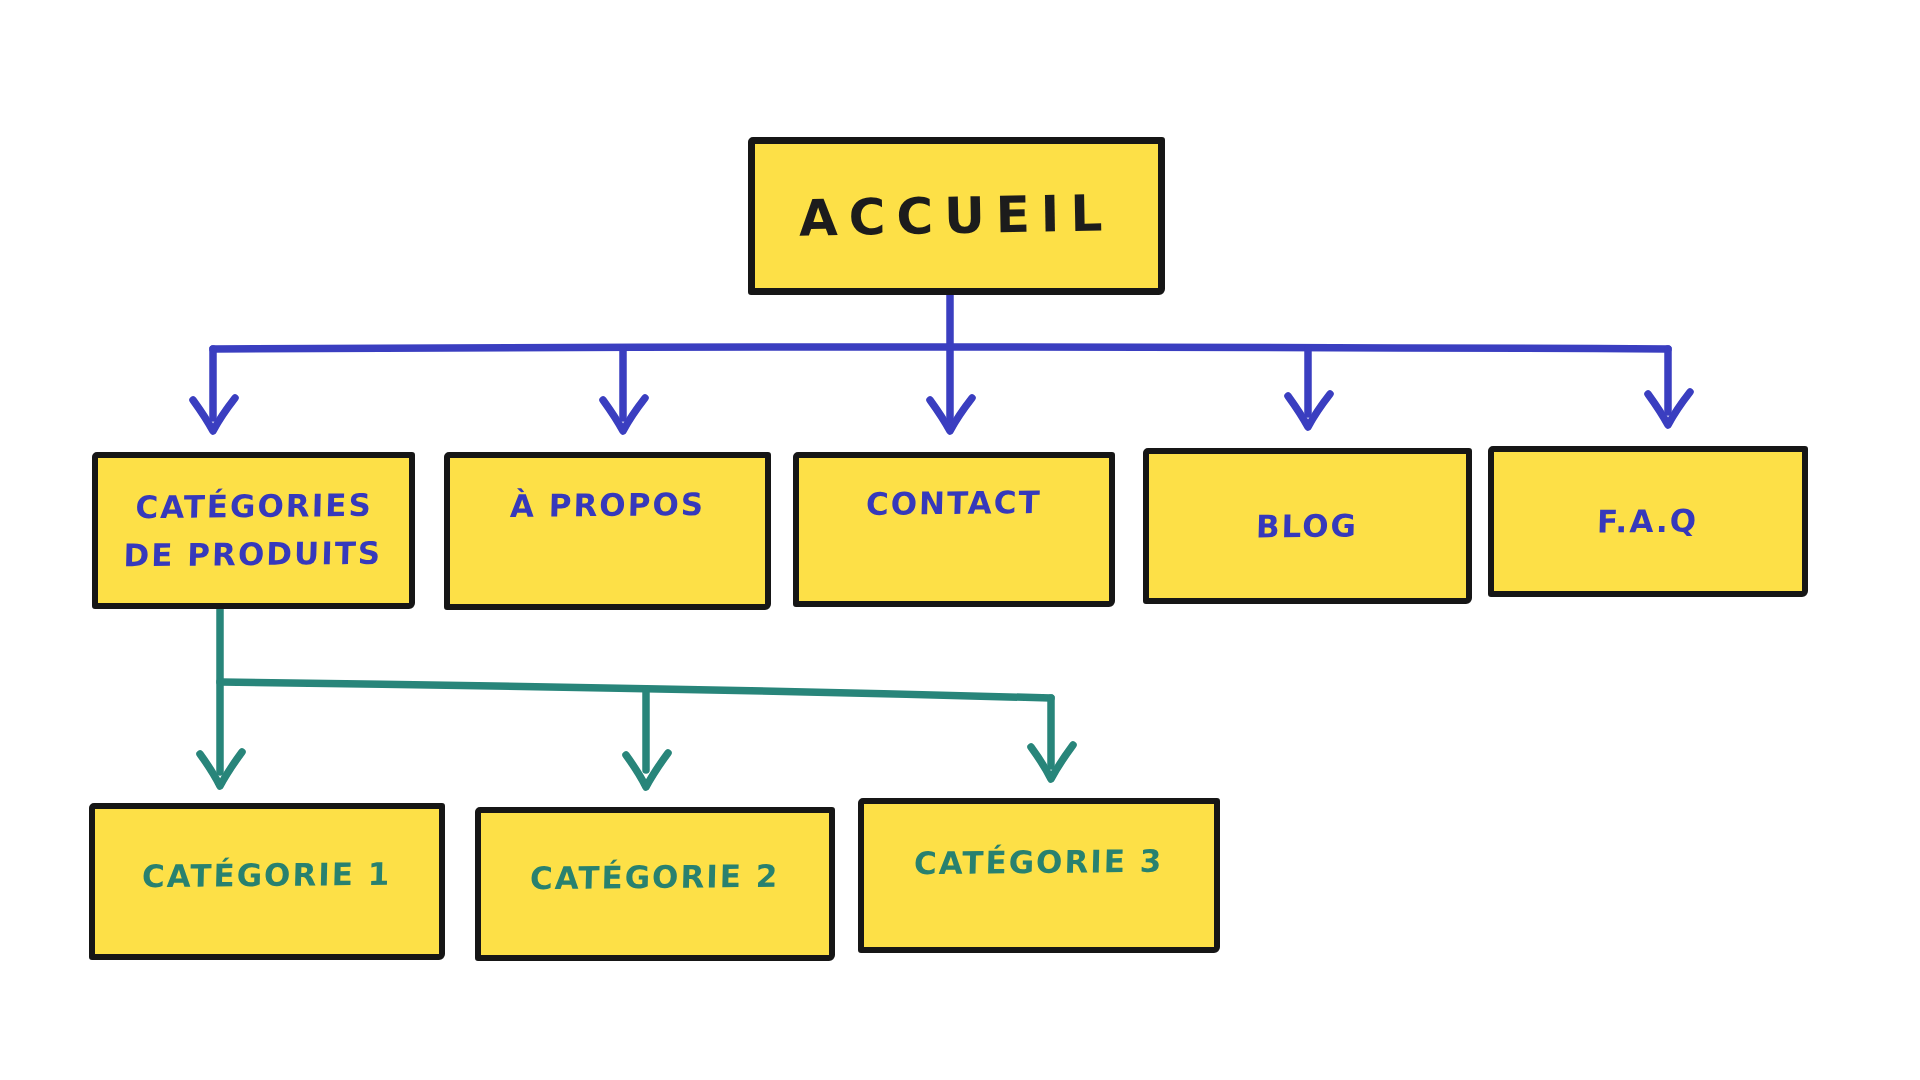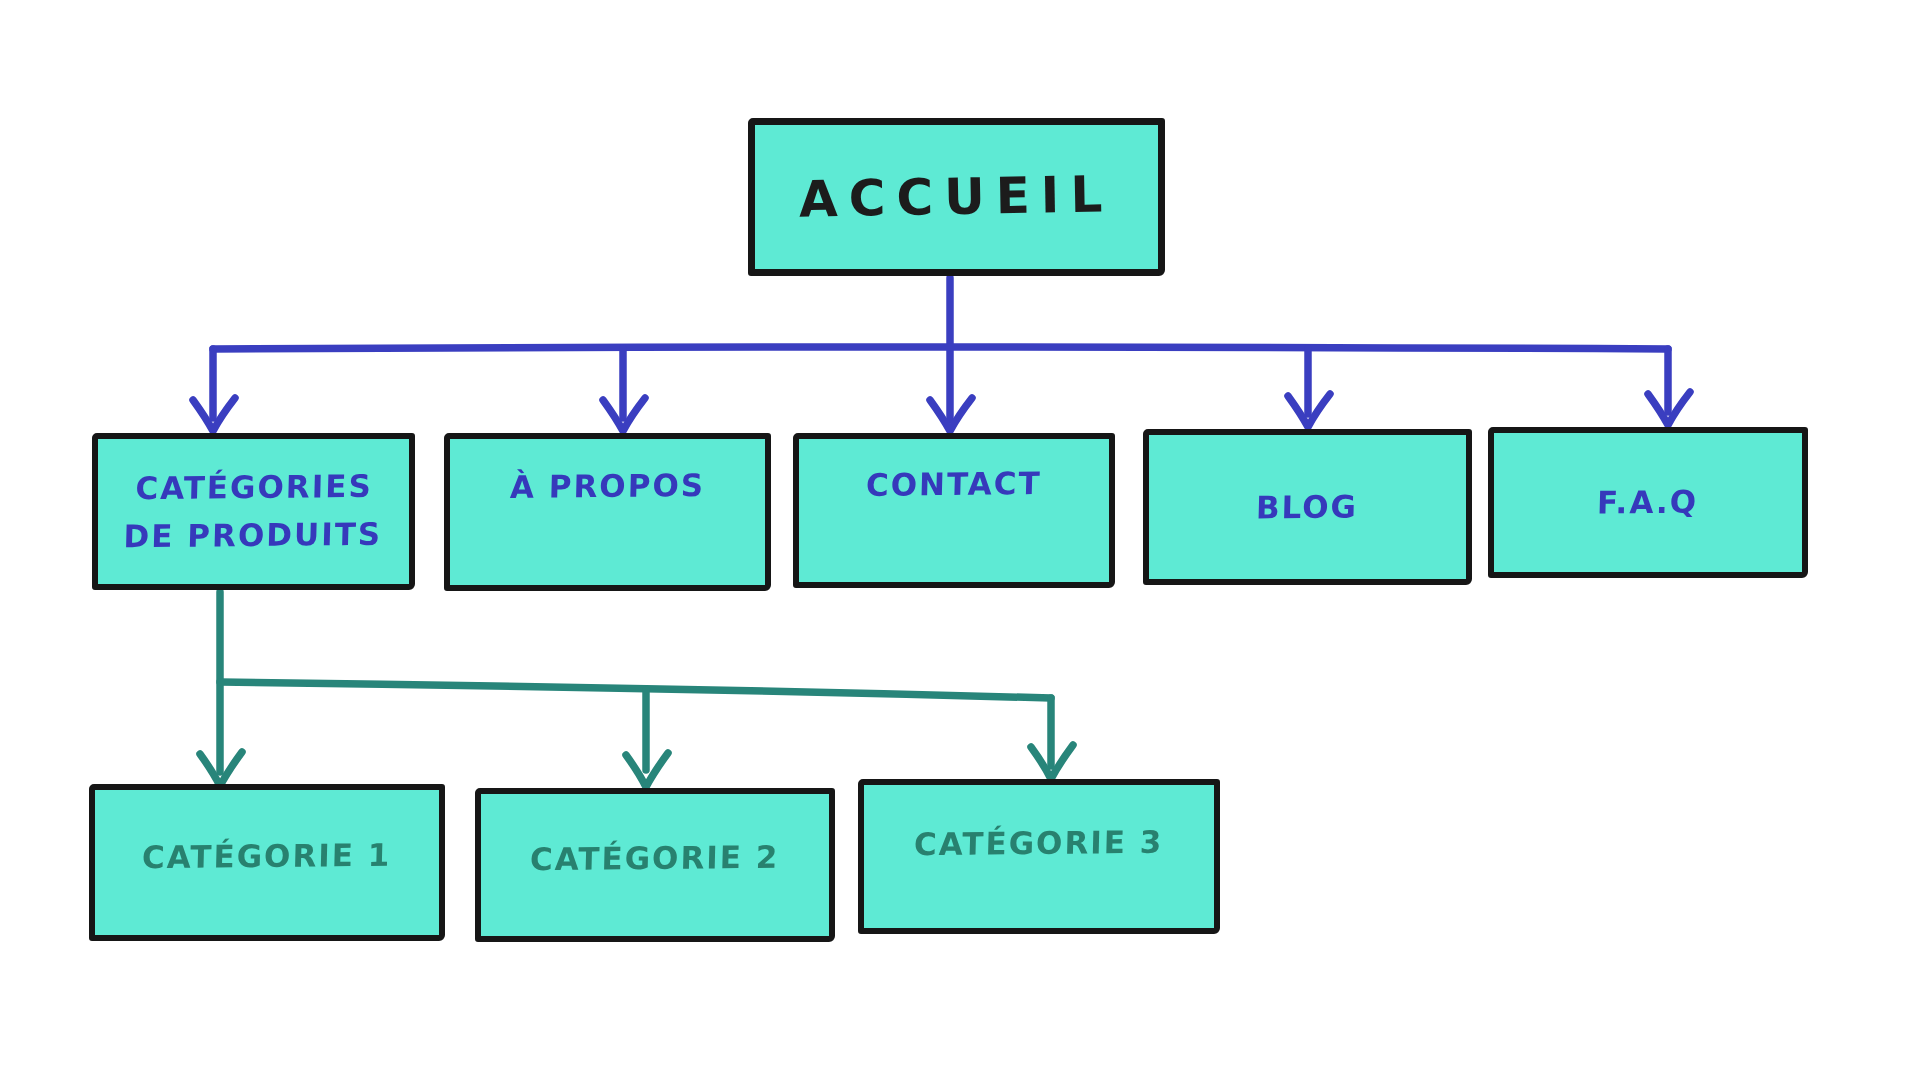--- a/index.html
+++ b/index.html
@@ -32,25 +32,26 @@
     fill: none;
     stroke-linecap: round;
     stroke-linejoin: round;
   }
 
   .node {
     position: absolute;
     box-sizing: border-box;
     border: 6px solid var(--box-border, #161616);
     border-radius: 5px 3px 6px 3px;
-    background: #5eead4;
+    background: #fde047;
     display: flex;
     align-items: center;
     justify-content: center;
     text-align: center;
+    margin-top: 19px;
   }
 
   .label {
     font-weight: 700;
     transform: rotate(-0.6deg) skewX(-2deg);
     user-select: none;
   }
 
   .root-label {
     font-size: 50px;

